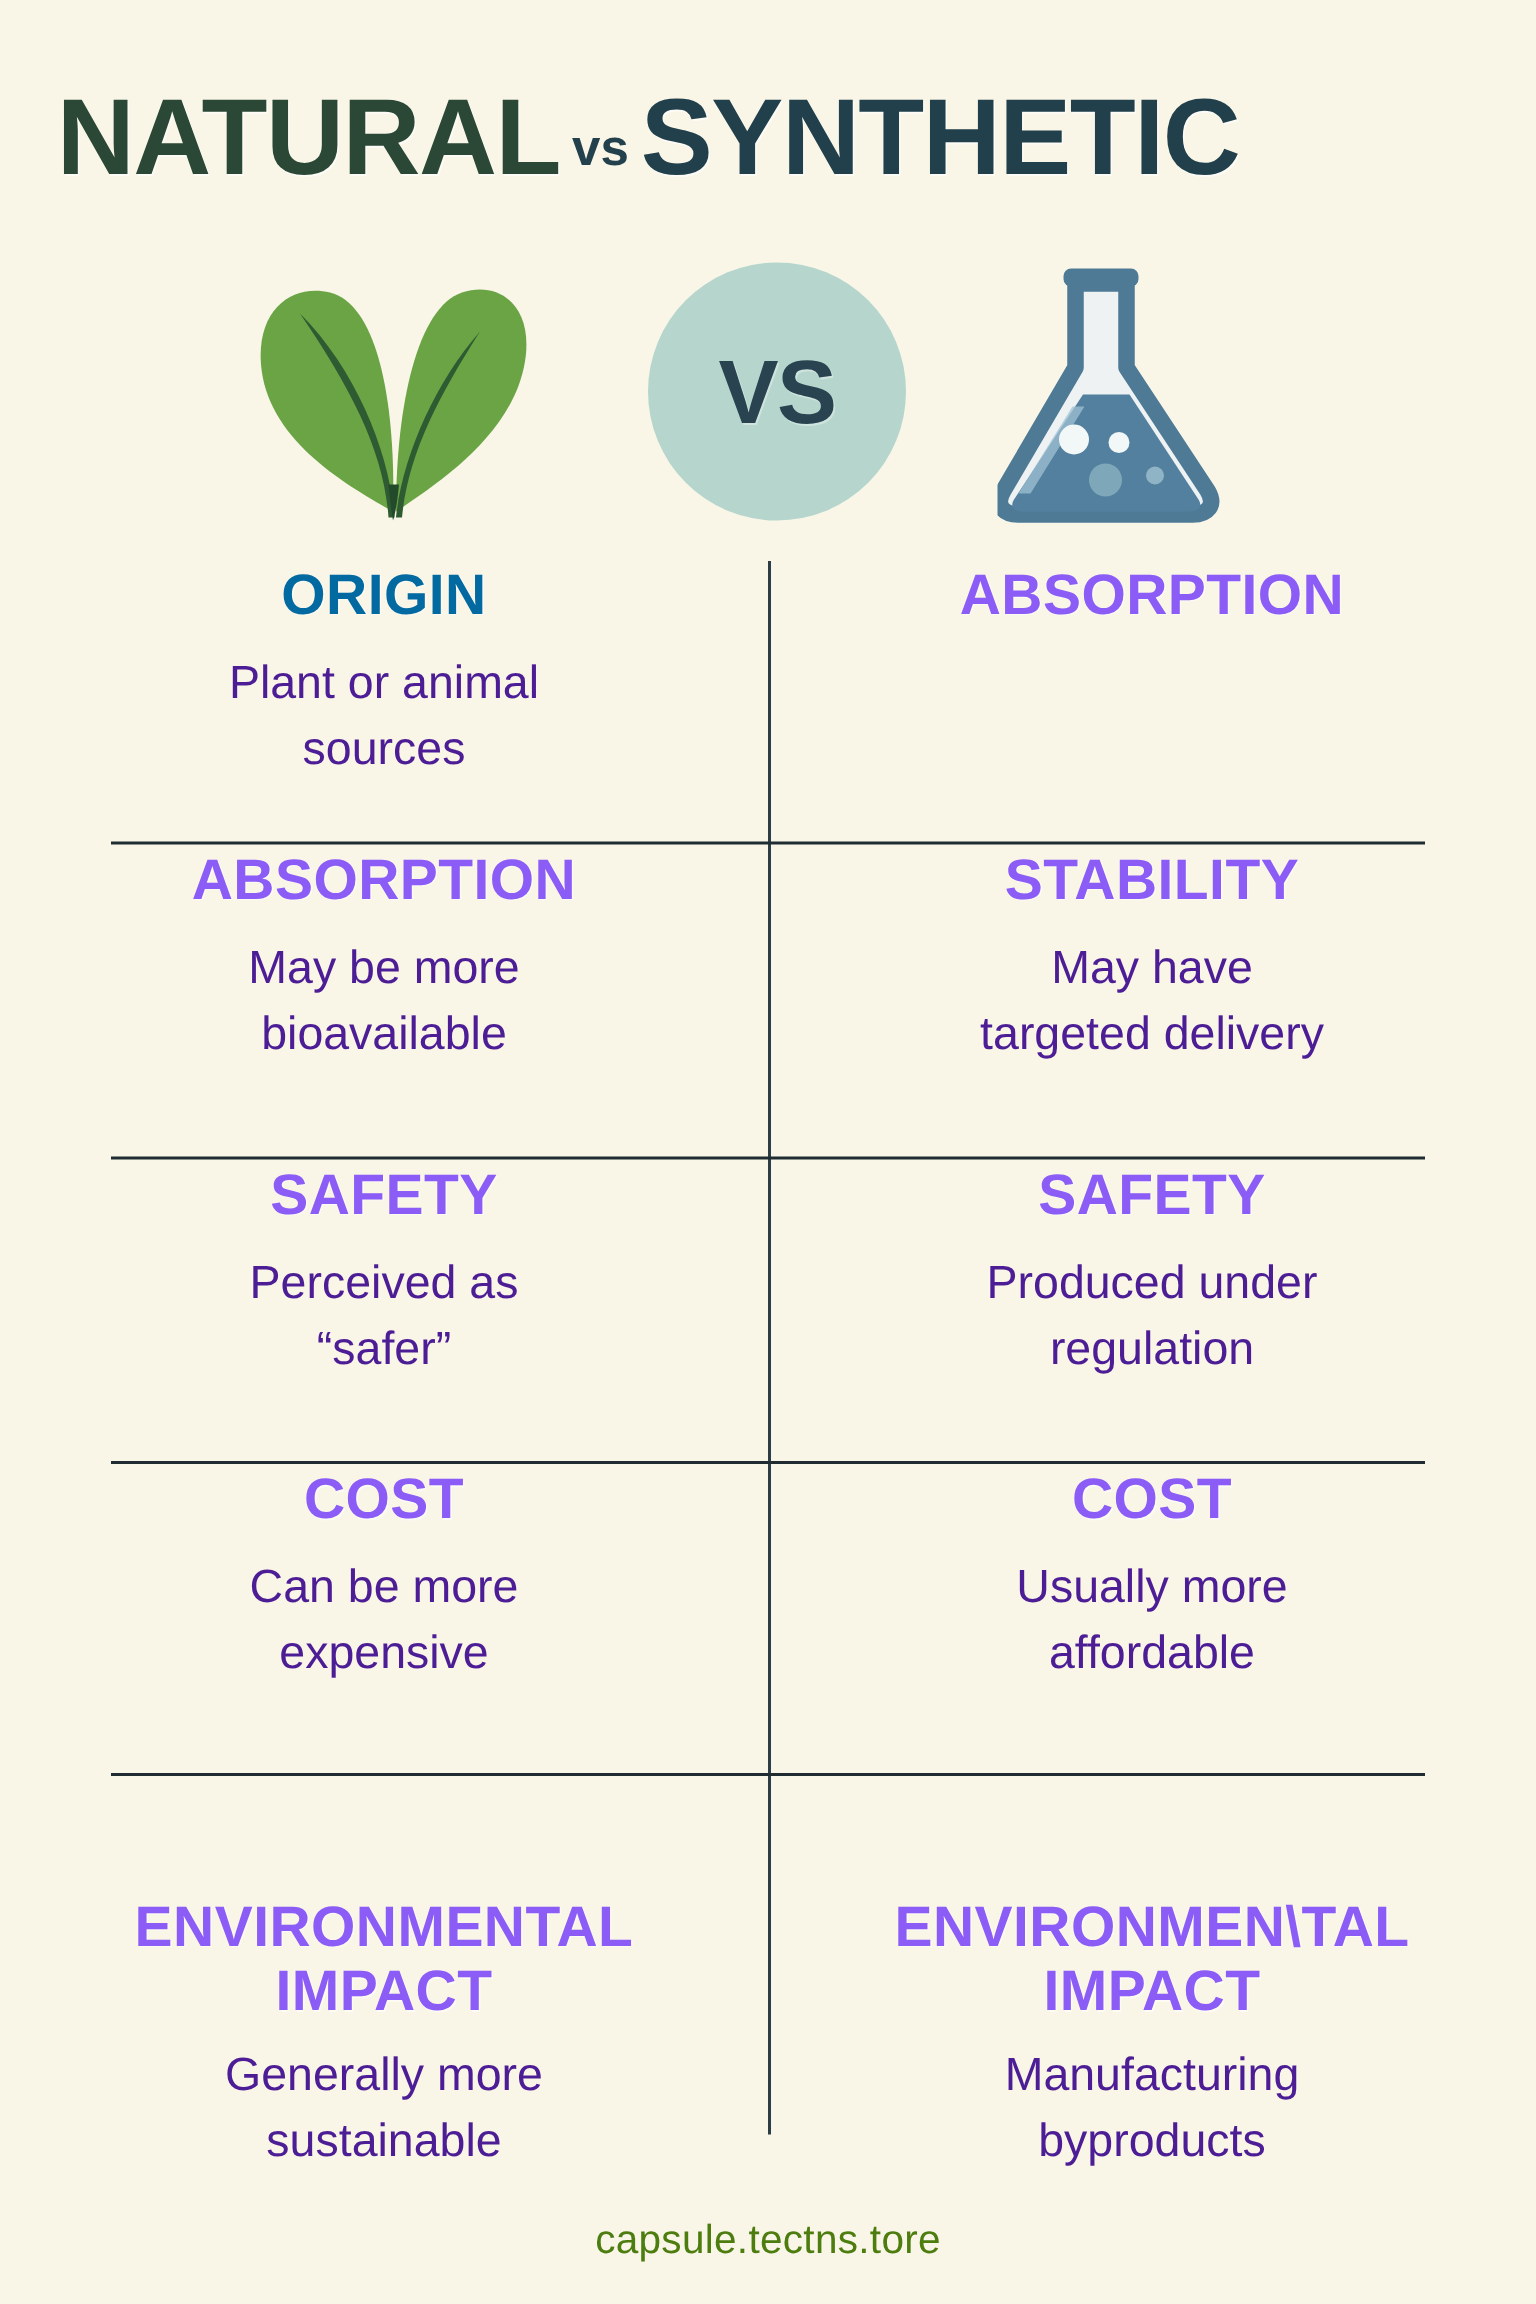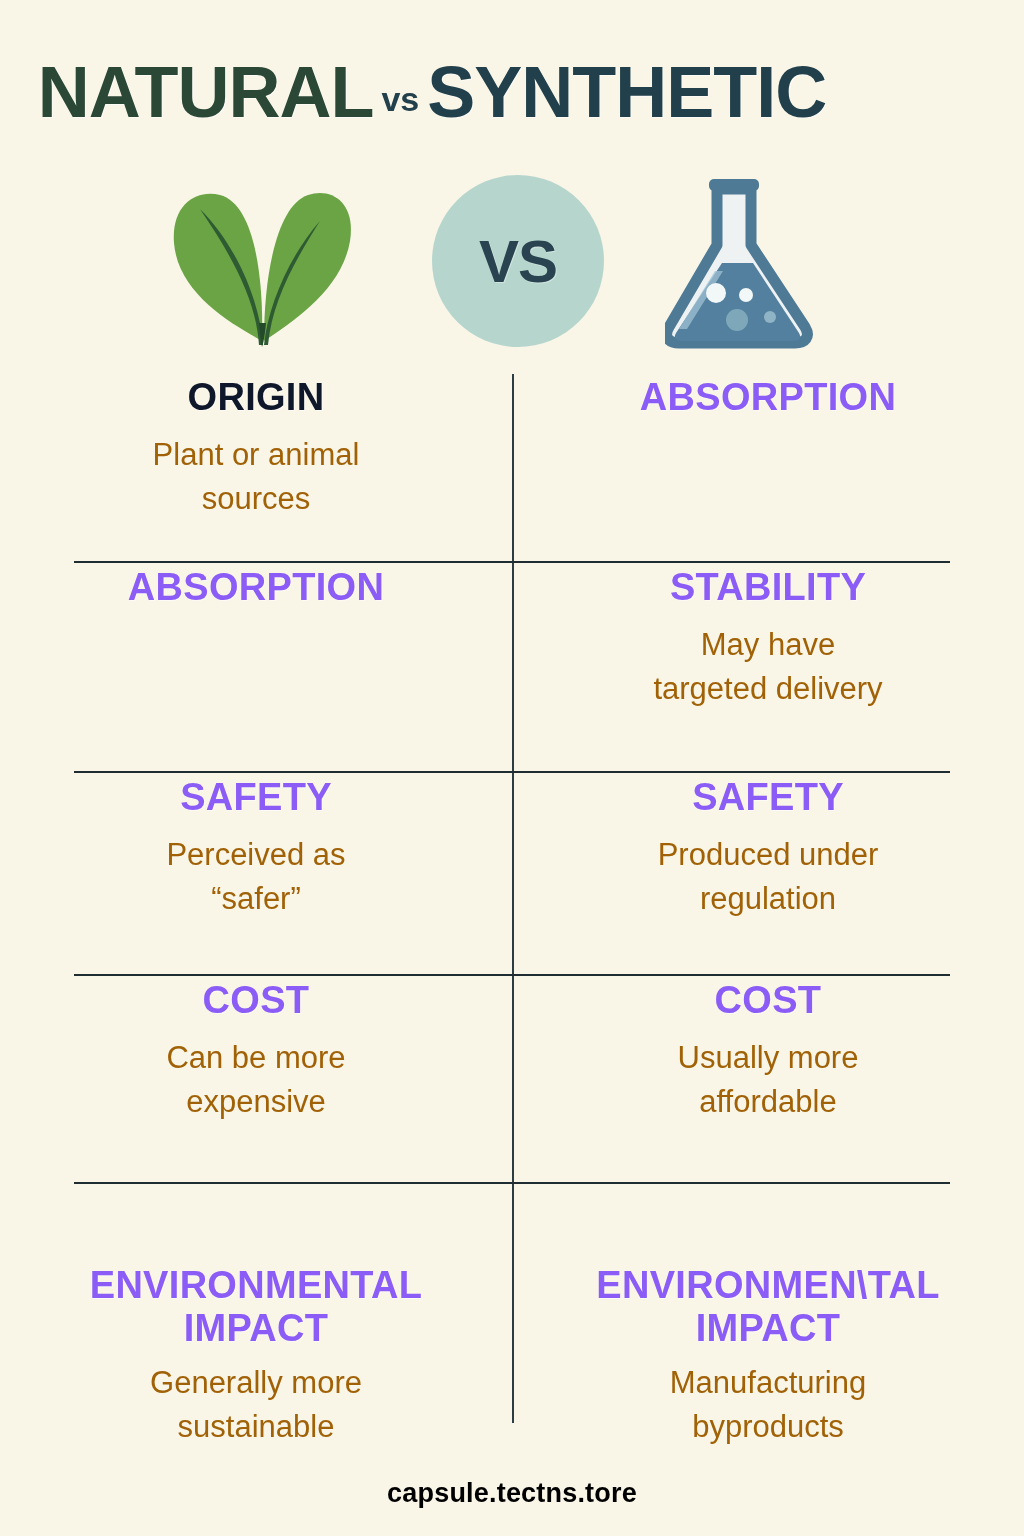--- a/index.html
+++ b/index.html
@@ -144,48 +144,47 @@
   }
   .cell-label {
     font-size: 38px;
     font-weight: 800;
     letter-spacing: 0.3px;
     line-height: 1.12;
     margin: 0 0 14px 0;
     color: #8b5cf6;
     text-shadow: 1px 1px 0 rgba(255,255,255,0.5);
   }
-  .cell.green .cell-label { color: #0f172a; }
+  .cell.green .cell-label { color: #0369a1; }
   .cell-label.two-line { margin-bottom: 12px; margin-top: 32px; }
 
   .cell-text {
     font-size: 31px;
     font-weight: 400;
     line-height: 1.42;
-    color: #a16207;
+    color: #4c1d95;
     margin: 0;
     white-space: pre-line;
   }
 
   .row.r1 .cell { padding-top: 2px; }
   .row.r5 .cell-label { font-size: 38px; }
 
   
   .footer {
     position: absolute;
     left: 0;
     top: 1478px;
     width: 1024px;
     text-align: center;
   }
   .footer-text {
     font-size: 27px;
-    color: #000000;
+    color: #4d7c0f;
     letter-spacing: 0.2px;
-    font-weight: bold;
   }
 </style>
 </head>
 <body>
 
 <div class="poster">
 
   <div class="title-row">
     <span class="title-natural">NATURAL</span><span class="title-vs">vs</span><span class="title-synthetic">SYNTHETIC</span>
   </div>
@@ -235,20 +234,22 @@
 sources</div>
       </div>
       <div class="cell">
         <div class="cell-label">ABSORPTION</div>
       </div>
     </div>
 
     <div class="row r2">
       <div class="cell">
         <div class="cell-label">ABSORPTION</div>
+        <div class="cell-text">May be more
+bioavailable</div>
       </div>
       <div class="cell">
         <div class="cell-label">STABILITY</div>
         <div class="cell-text">May have
 targeted delivery</div>
       </div>
     </div>
 
     <div class="row r3">
       <div class="cell">

